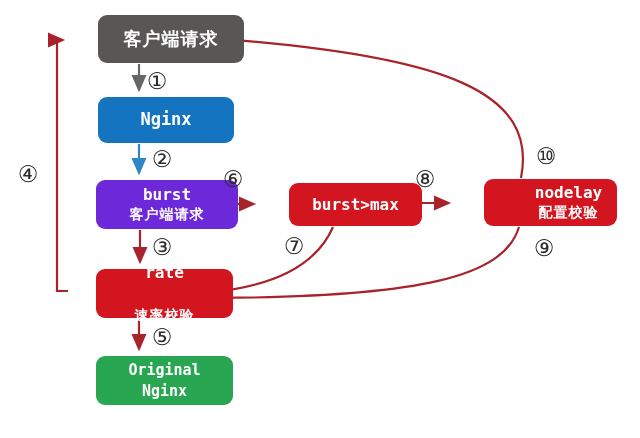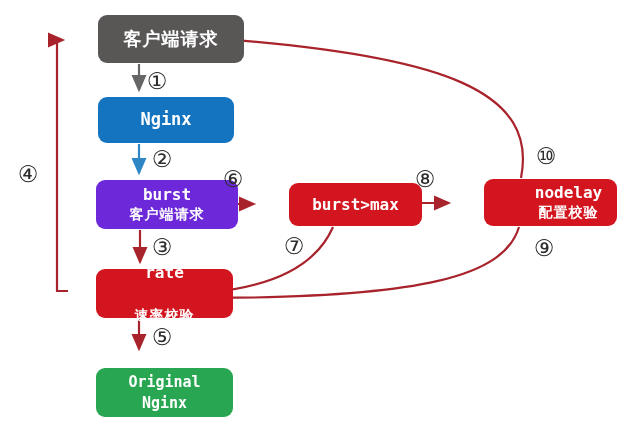--- a/index.html
+++ b/index.html
@@ -26,21 +26,21 @@
     margin-left:28px;
   }
   .mono{font-family:"DejaVu Sans Mono",monospace;font-weight:bold;}
   .cjk{font-family:"DejaVu Sans",sans-serif;font-weight:bold;letter-spacing:1px;}
   .node-client{left:70px;top:15px;width:146px;height:48px;font-size:18px;}
   .node-nginx{left:70px;top:97px;width:136px;height:46px;font-size:17px;}
   .node-burst{left:68px;top:180px;width:142px;height:49px;}
   .node-burstmax{left:261px;top:183px;width:133px;height:43px;font-size:16px;}
   .node-nodelay{left:456px;top:179px;width:133px;height:47px;}
   .node-rate{left:68px;top:269px;width:137px;height:49px;}
-  .node-server{left:68px;top:368px;width:137px;height:49px;font-size:15px;line-height:1.35;}
+  .node-server{left:68px;top:356px;width:137px;height:49px;font-size:15px;line-height:1.35;}
   .l1{font-size:16px;}
   .l2{font-size:14px;margin-top:1px;}
   .step{
     position:absolute;
     transform:translate(-50%,-50%);
     font-size:23px;
     color:#2d2d2d;
     font-family:"DejaVu Sans",sans-serif;
     line-height:1;
     user-select:none;

